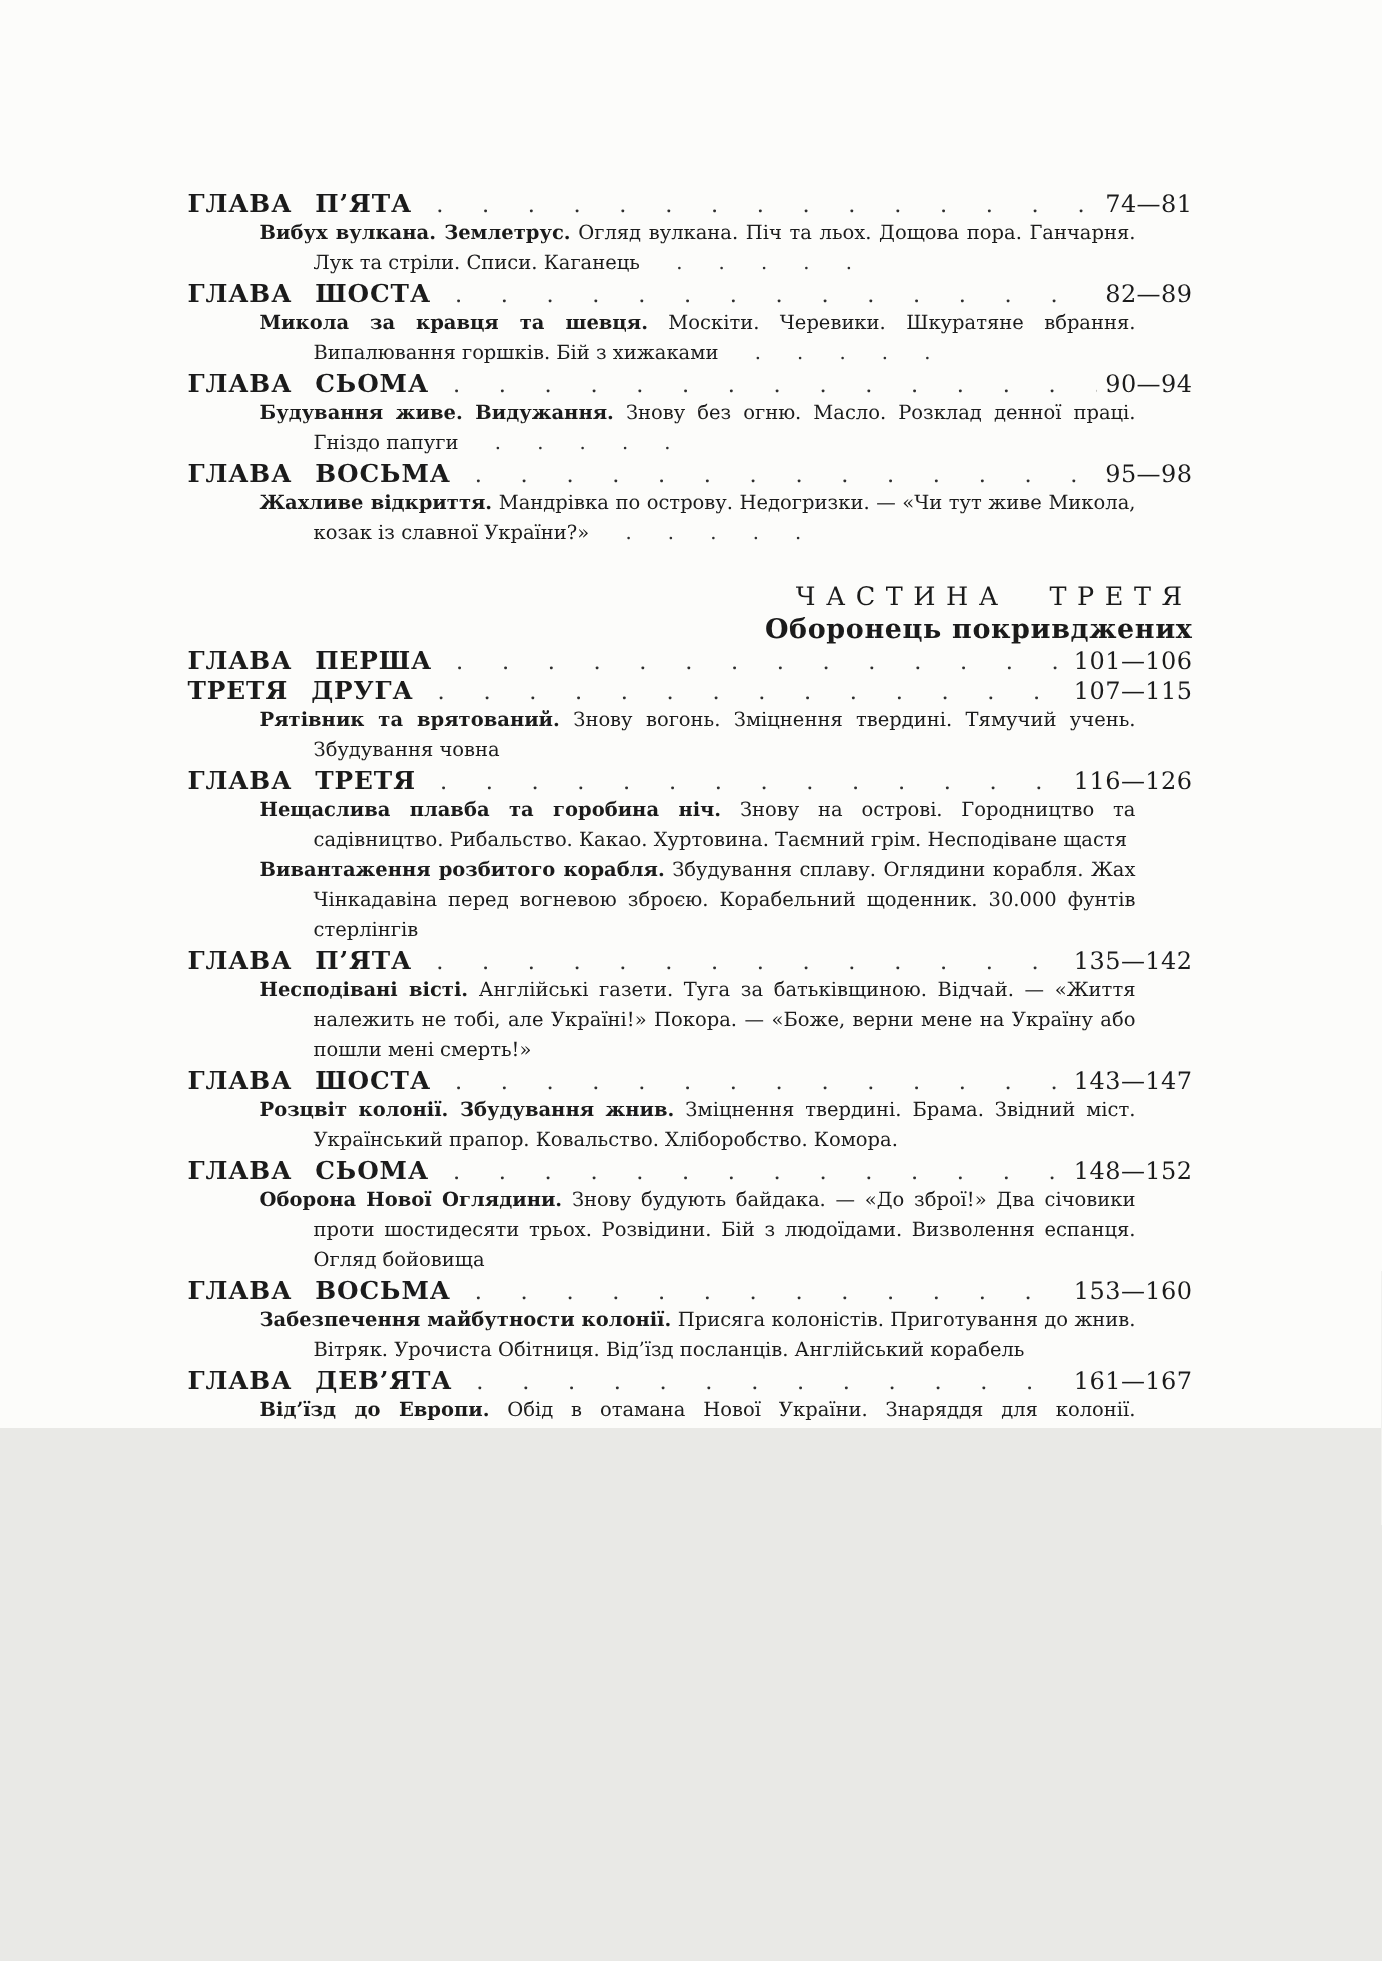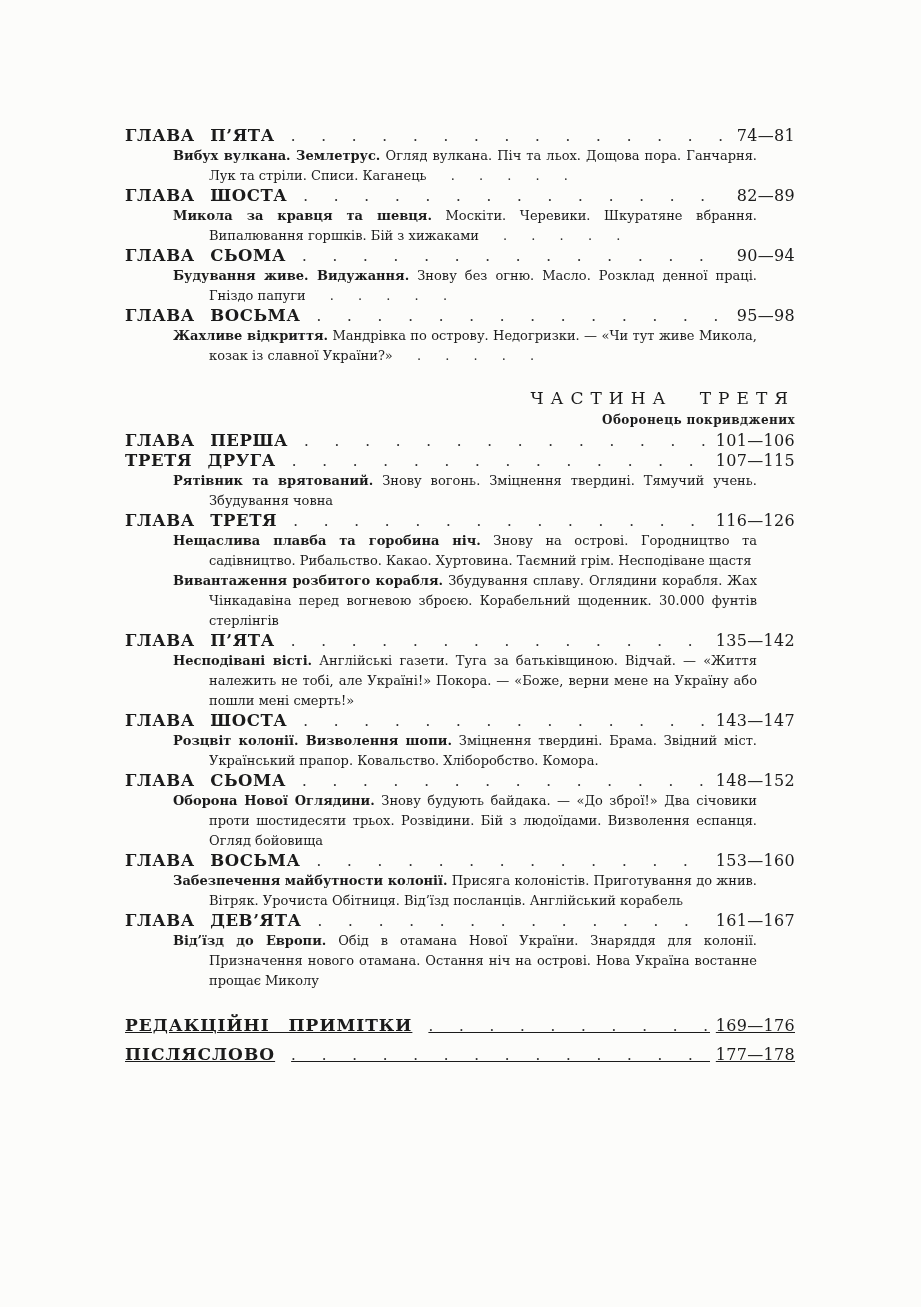--- a/index.html
+++ b/index.html
@@ -1,18 +1,18 @@
 <!DOCTYPE html>
 <html><head>
 <meta charset="utf-8">
 <style>
   html,body{margin:0;padding:0;background:#e9e9e6;}
   .page{
     position:relative;
-    width:921px;height:1307px;
+    width:921px;height:952px;
     background:#fcfcfa;
     font-family:"DejaVu Serif", serif;
     color:#1b1b1b;
     overflow:hidden;
   }
   .content{
     position:absolute;
     left:125px;top:126px;
     width:670px;
   }
@@ -60,21 +60,21 @@
   
   .part-heading{text-align:right;margin-top:21px;}
   .part-title{
     font-size:17px;
     letter-spacing:7px;
     word-spacing:15px;
     line-height:22px;
     white-space:nowrap;
   }
   .part-sub{
-    font-size:12px;
+    font-size:18px;
     font-weight:bold;
     line-height:22px;
     letter-spacing:0.4px;
   }
   
   .end-block{margin-top:20px;text-decoration:underline;}
   .end-block .chap-row{line-height:28px;font-size:17px;}
   .end-block .chap-title{word-spacing:12px;letter-spacing:1px;}
 </style>
 </head>
@@ -165,21 +165,21 @@
     </div>
     <p class="chap-desc"><b class="desc-bold">Несподівані вісті.</b> <span class="desc-rest">Англійські газети. Туга за батьківщиною. Відчай. — «Життя належить не тобі, але Україні!» Покора. — «Боже, верни мене на Україну або пошли мені смерть!»</span><span class="tdots"></span></p>
   </div>
 
   <div class="chapter">
     <div class="chap-row">
       <span class="chap-title">ГЛАВА ШОСТА</span>
       <span class="leader"></span>
       <span class="chap-pages">143—147</span>
     </div>
-    <p class="chap-desc"><b class="desc-bold">Розцвіт колонії. Визволення шопи.</b> <span class="desc-rest">Зміцнення твердині. Брама. Звідний міст. Український прапор. Ковальство. Хліборобство. Комора.</span><span class="tdots"></span></p>
+    <p class="chap-desc"><b class="desc-bold">Розцвіт колонії. Збудування жнив.</b> <span class="desc-rest">Зміцнення твердині. Брама. Звідний міст. Український прапор. Ковальство. Хліборобство. Комора.</span><span class="tdots"></span></p>
   </div>
 
   <div class="chapter">
     <div class="chap-row">
       <span class="chap-title">ГЛАВА СЬОМА</span>
       <span class="leader"></span>
       <span class="chap-pages">148—152</span>
     </div>
     <p class="chap-desc"><b class="desc-bold">Оборона Нової Оглядини.</b> <span class="desc-rest">Знову будують байдака. — «До зброї!» Два січовики проти шостидесяти трьох. Розвідини. Бій з людоїдами. Визволення еспанця. Огляд бойовища</span><span class="tdots"></span></p>
   </div>

